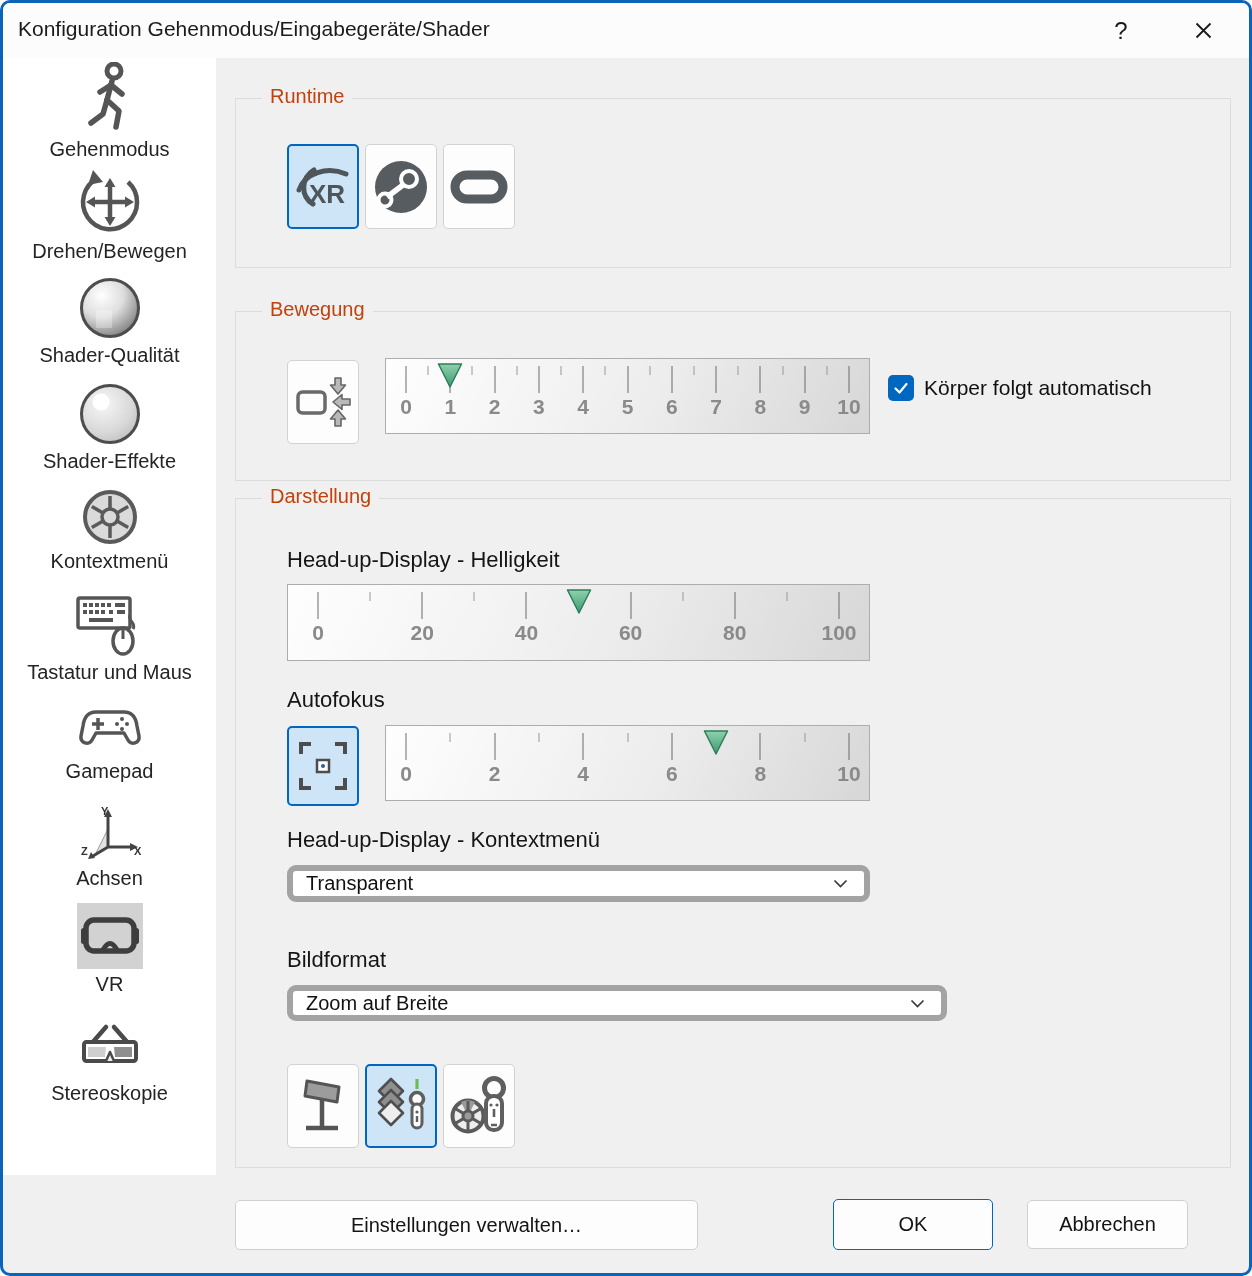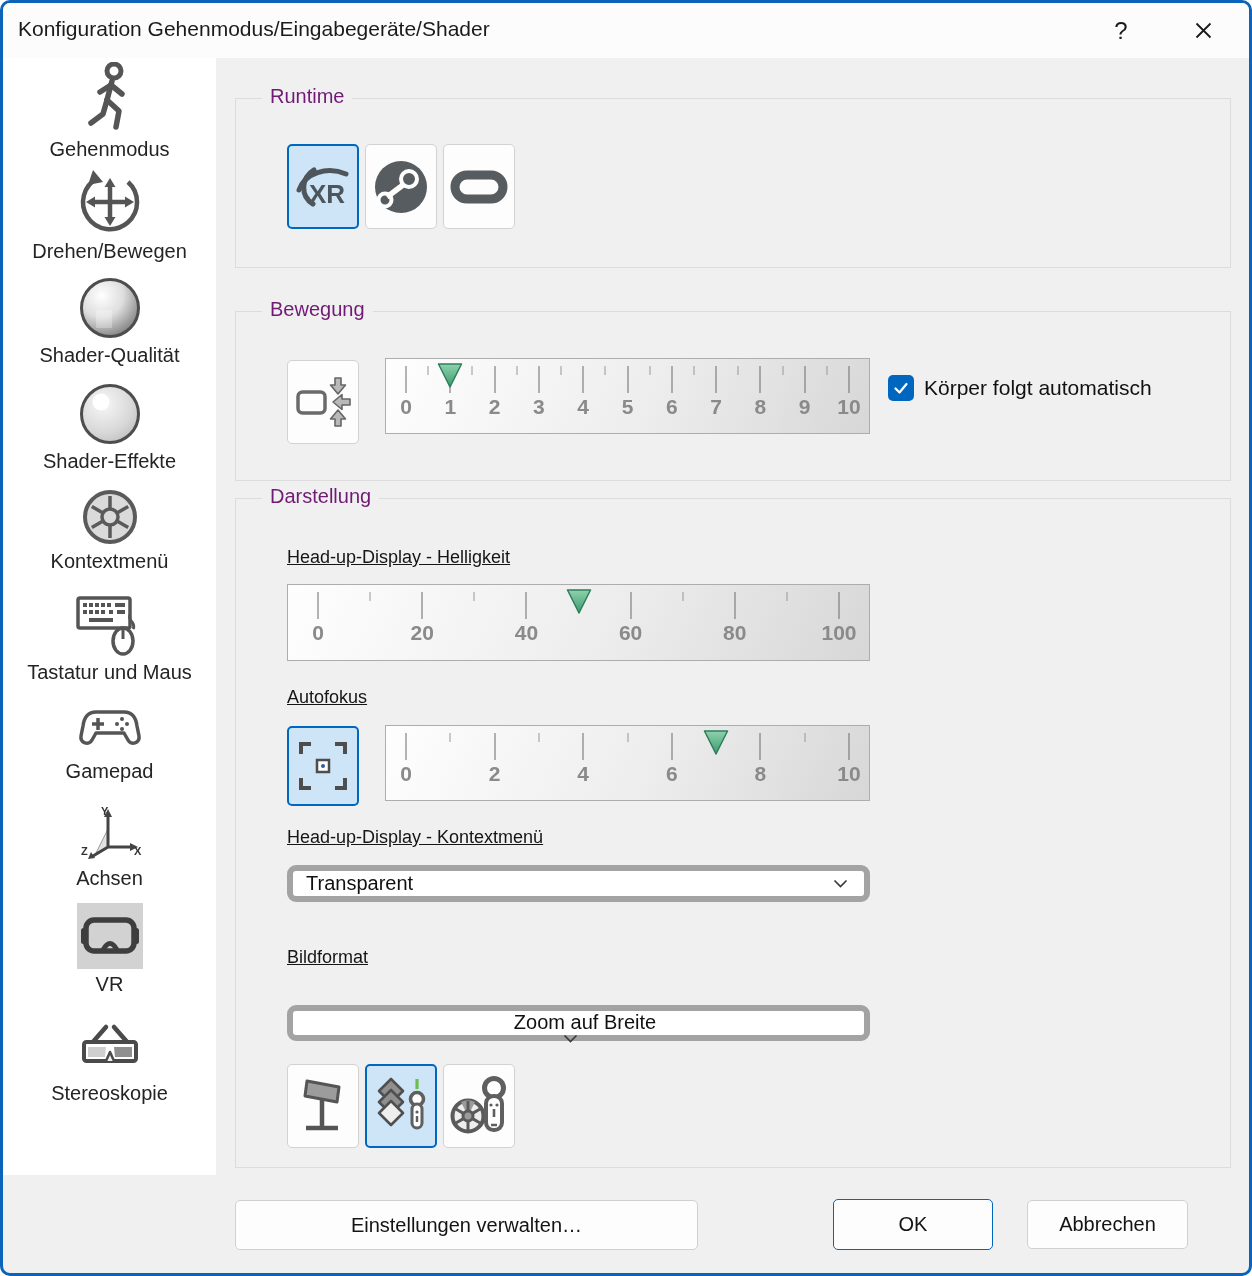--- a/index.html
+++ b/index.html
@@ -14,41 +14,41 @@
   .help-btn{right:100px;}
   .close-btn{right:18px;}
   
   .sidebar{position:absolute;left:0;top:55px;width:213px;height:1117px;background:#ffffff;}
   .side-item{position:absolute;left:0;width:213px;display:flex;flex-direction:column;align-items:center;cursor:default;}
   .side-icon{display:flex;align-items:center;justify-content:center;}
   .side-icon.sel{background:#d2d2d2;width:66px;height:66px;}
   .side-label{margin-top:4px;font-size:20px;color:#242424;white-space:nowrap;}
   
   .group{position:absolute;border:1px solid #dcdcdc;}
-  .group-title{position:absolute;top:-14px;left:26px;background:#f0f0f0;padding:0 8px;font-size:20px;color:#701a75;}
+  .group-title{position:absolute;top:-14px;left:26px;background:#f0f0f0;padding:0 8px;font-size:20px;color:#c2410c;}
   
   .icon-btn{position:absolute;width:72px;background:#fdfdfd;border:1px solid #d2d2d2;border-radius:5px;
             display:flex;align-items:center;justify-content:center;cursor:default;}
   .icon-btn.sel{background:var(--selected-bg,#cde5f7);border:2px solid var(--accent,#0067c0);}
   
   .ruler{position:absolute;border:1px solid #adadad;
          background:linear-gradient(115deg,#fefefe 0%,#ededed 55%,#d7d7d7 100%);}
   .ruler-track{position:absolute;top:0;bottom:0;}
   .tick{position:absolute;top:7px;width:1px;background:#6a6a6a;transform:translateX(-0.5px);}
   .tick.major{height:27px;}
   .tick.minor{height:9px;background:#979797;}
   .tick-label{position:absolute;top:36px;transform:translateX(-50%);font-weight:bold;font-size:21px;color:#8a8a8a;}
   .ruler-marker{position:absolute;top:3px;transform:translateX(-50%);width:26px;height:27px;}
   
   .check-row{position:absolute;display:flex;align-items:center;cursor:default;}
   .checkbox{width:26px;height:26px;border-radius:5px;background:var(--accent,#0067c0);
             display:flex;align-items:center;justify-content:center;flex:0 0 auto;}
   .check-label{margin-left:10px;font-size:21px;color:#111;white-space:nowrap;}
   
-  .field-label{position:absolute;font-size:18px;color:#151515;white-space:nowrap;text-decoration:underline;}
+  .field-label{position:absolute;font-size:22px;color:#151515;white-space:nowrap;}
   .combo{position:absolute;background:#fff;border:6px solid #a3a3a3;border-radius:9px;
          display:flex;align-items:center;cursor:default;}
   .combo-value{margin-left:13px;font-size:20px;color:#111;flex:1;}
   .combo-chevron{margin-right:16px;display:flex;align-items:center;}
   
   .btn{position:absolute;background:#fdfdfd;border:1px solid #d0d0d0;border-radius:5px;
        display:flex;align-items:center;justify-content:center;font-size:20px;color:#141414;cursor:default;}
   .btn.default{border:1.5px solid var(--accent,#0067c0);}
 </style>
 </head>
@@ -411,21 +411,21 @@
     <div class="combo" style="left:51px;top:366px;width:583px;height:37px;">
       <span class="combo-value">Transparent</span>
       <span class="combo-chevron">
         <svg width="15" height="9" viewBox="0 0 15 9">
           <polyline points="1.5,1.5 7.5,7.5 13.5,1.5" fill="none" stroke="#3b3b3b" stroke-width="1.7"></polyline>
         </svg>
       </span>
     </div>
 
     <div class="field-label" style="left:51px;top:448px;">Bildformat</div>
-    <div class="combo" style="left:51px;top:506px;width:583px;height:36px;flex-direction:column;">
+    <div class="combo" style="left:51px;top:486px;width:660px;height:36px;">
       <span class="combo-value">Zoom auf Breite</span>
       <span class="combo-chevron">
         <svg width="15" height="9" viewBox="0 0 15 9">
           <polyline points="1.5,1.5 7.5,7.5 13.5,1.5" fill="none" stroke="#3b3b3b" stroke-width="1.7"></polyline>
         </svg>
       </span>
     </div>
 
     <div class="icon-btn" style="left:51px;top:565px;height:84px;">
       <svg width="56" height="62" viewBox="0 0 56 62">

